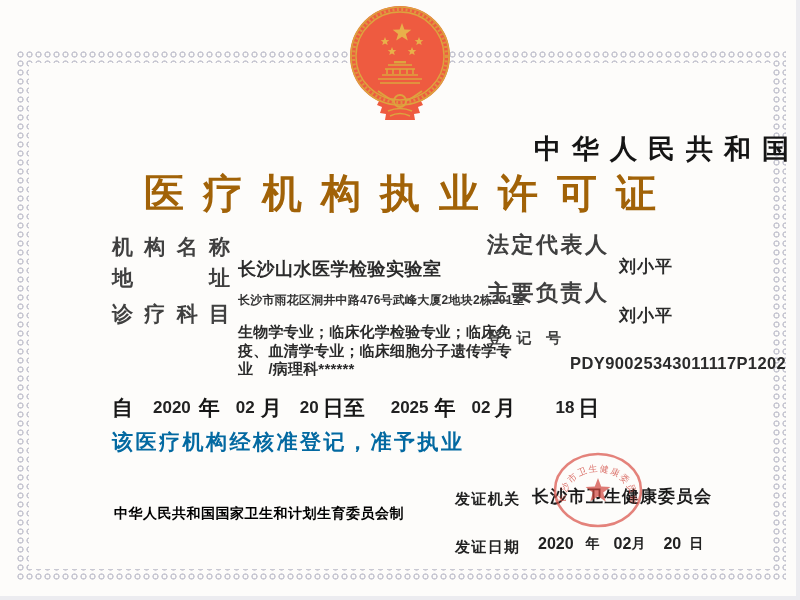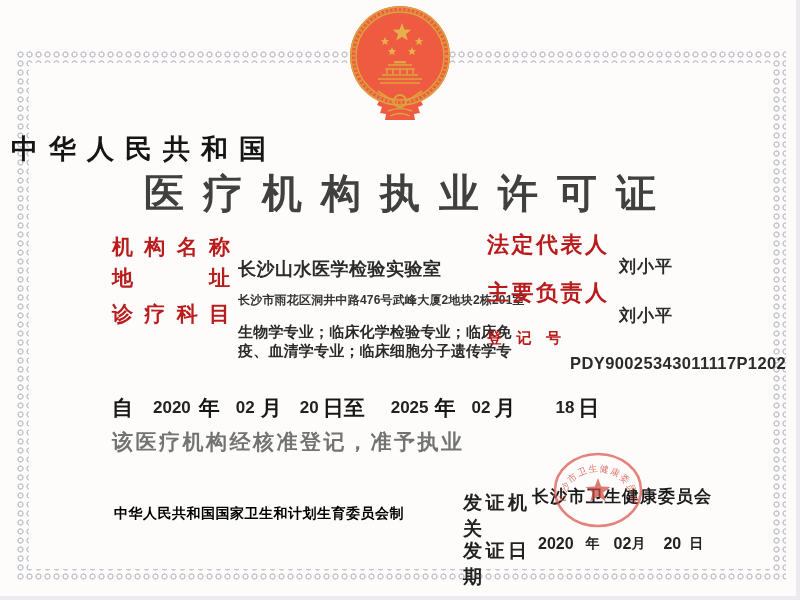--- a/index.html
+++ b/index.html
@@ -18,35 +18,35 @@
     background-image:radial-gradient(circle at 4.5px 4.5px,
       rgba(255,255,255,0) 1.6px,#c9c9d3 1.9px,#c9c9d3 2.9px,rgba(255,255,255,0) 3.4px);
     background-size:9px 9px;
   }
   .frame-inner{position:absolute;inset:13px;background:#fdfcfa;}
 
   .abs{position:absolute;}
   .sans{font-family:"Liberation Sans","DejaVu Sans",sans-serif;}
 
   .title1{
-    left:0;top:131px;width:800px;text-align:left;
+    left:0;top:131px;width:800px;text-align:right;
     font-family:"Liberation Serif","DejaVu Serif",serif;
     font-weight:bold;font-size:27px;letter-spacing:11px;padding-left:11px;
     box-sizing:border-box;color:#151515;
   }
   .title2{
     left:0;top:166px;width:800px;text-align:center;
     font-family:"Liberation Serif","DejaVu Serif",serif;
     font-weight:bold;font-size:40px;letter-spacing:19px;padding-left:19px;
-    box-sizing:border-box;color:#404040;
+    box-sizing:border-box;color:#a16207;
   }
 
   .flabel{
     font-family:Liberation Sans, sans-serif;font-weight:bold;
-    text-align:justify;text-align-last:justify;color:#b91c1c;
+    text-align:justify;text-align-last:justify;color:#404040;
   }
   .flabel.left{left:112px;width:118px;font-size:21px;}
   .flabel.right{left:487px;width:120px;font-size:22px;}
   .fvalue{font-weight:bold;color:#2b2b2b;margin-top:20px;}
 
   .val-name{left:238px;top:237px;font-size:18px;letter-spacing:.5px;}
   .lbl-name{top:233px;}
   .lbl-legal{top:230px;}
   .val-legal{left:619px;top:235px;font-size:17px;letter-spacing:1px;}
   .lbl-addr{top:264px;}
@@ -60,27 +60,27 @@
 
   .validity{left:112px;top:394px;display:flex;align-items:baseline;white-space:nowrap;}
   .validity .u{font-family:"Liberation Serif","DejaVu Serif",serif;font-weight:bold;font-size:21px;color:#171717;}
   .validity .n{font-weight:bold;font-size:17px;position:relative;top:-2px;color:#222;}
   .validity .vl{width:120px;text-align:justify;text-align-last:justify;margin-right:22px;}
   .mr4{margin-right:4px;}.mr6{margin-right:6px;}.mr8{margin-right:8px;}
   .mr12{margin-right:12px;}.mr14{margin-right:14px;}.mr16{margin-right:16px;}
   .mr18{margin-right:18px;}.mr20{margin-right:20px;}
   .mr26{margin-right:26px;}.mr40{margin-right:40px;}
 
-  .approval{left:112px;top:428px;font-size:21px;font-weight:bold;letter-spacing:2.5px;color:#737373;}
+  .approval{left:112px;top:428px;font-size:21px;font-weight:bold;letter-spacing:2.5px;color:#0369a1;}
 
   .maker{left:114px;top:505px;font-family:"Liberation Serif","DejaVu Serif",serif;
     font-weight:bold;font-size:14px;letter-spacing:.5px;color:#000000;}
 
   .issue-lbl{position:absolute;font-family:"Liberation Serif","DejaVu Serif",serif;
-    font-weight:bold;font-size:19px;width:64px;text-align:justify;text-align-last:justify;color:#222;margin-left:8px;}
+    font-weight:bold;font-size:15px;width:64px;text-align:justify;text-align-last:justify;color:#222;}
   .authority-lbl{left:455px;top:490px;}
   .authority-val{left:532px;top:485px;font-size:17px;font-weight:bold;letter-spacing:1px;color:#1b1b1b;}
   .date-lbl{left:455px;top:538px;}
   .issue-date{left:538px;top:535px;display:flex;align-items:baseline;white-space:nowrap;}
   .issue-date .n{font-weight:bold;font-size:16px;color:#222;}
   .issue-date .u{font-family:"Liberation Serif","DejaVu Serif",serif;font-weight:bold;font-size:14px;color:#222;position:relative;top:-1px;}
 
   .emblem{left:344px;top:3px;z-index:5;}
   .seal{left:550px;top:449px;z-index:6;}
 </style>
@@ -135,20 +135,21 @@
 
   <div class="abs flabel left lbl-addr">地址</div>
   <div class="abs fvalue sans val-addr">长沙市雨花区洞井中路476号武峰大厦2地块2栋201室</div>
   <div class="abs flabel right lbl-main">主要负责人</div>
   <div class="abs fvalue sans val-main">刘小平</div>
 
   <div class="abs flabel left lbl-subj">诊疗科目</div>
   <div class="abs fvalue sans val-subj">
     <div>生物学专业；临床化学检验专业；临床免</div>
     <div>疫、血清学专业；临床细胞分子遗传学专</div>
+    <div>业　/病理科******</div>
   </div>
   <div class="abs flabel lbl-reg">登记号</div>
   <div class="abs fvalue sans val-reg">PDY90025343011117P1202</div>
 
   <div class="abs validity">
     <span class="u mr20">自</span>
     <span class="n mr8">2020</span>
     <span class="u mr16">年</span>
     <span class="n mr6">02</span>
     <span class="u mr18">月</span>

